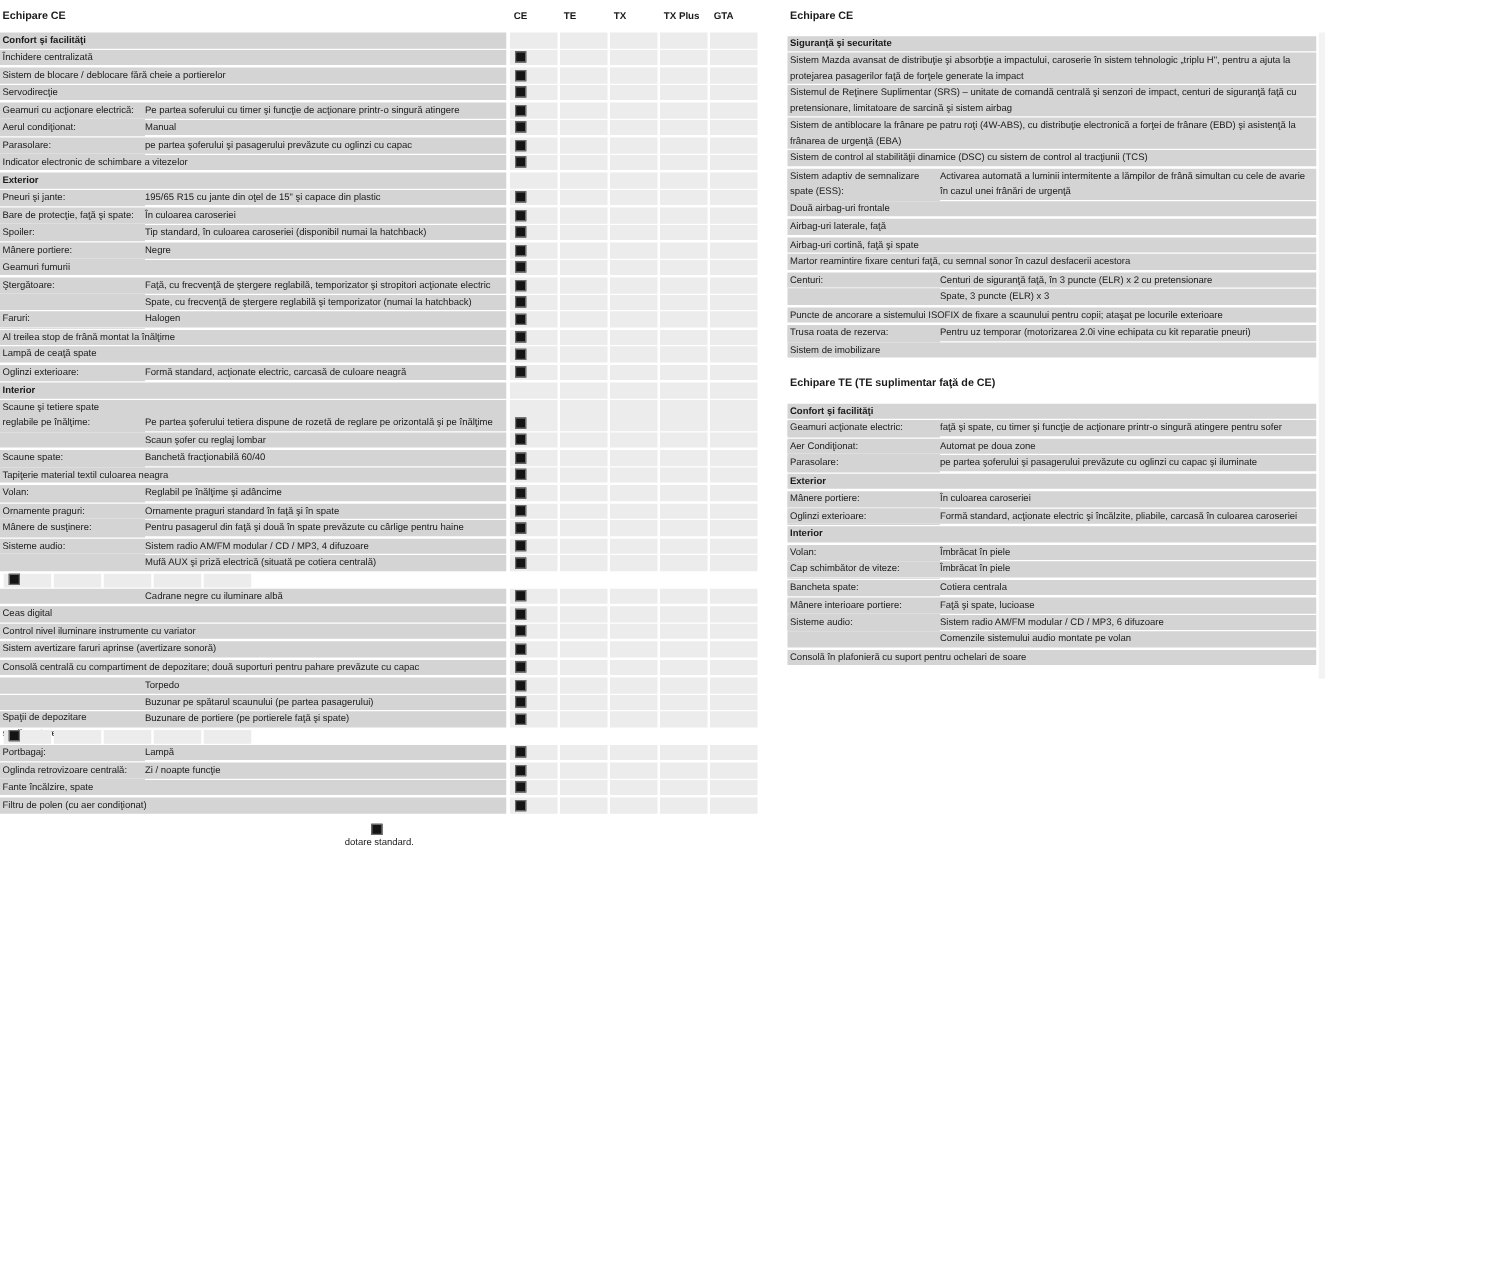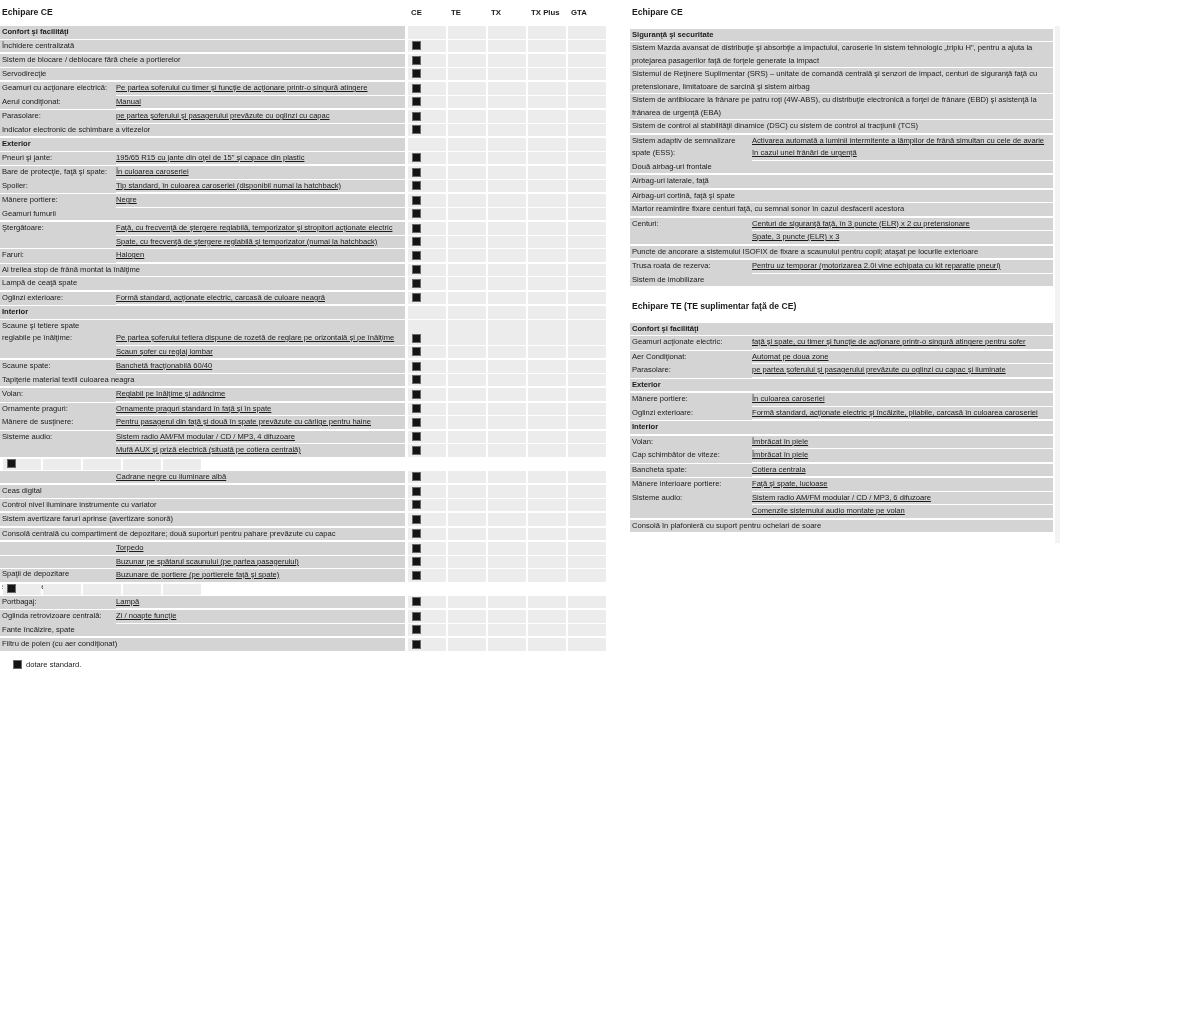--- a/index.html
+++ b/index.html
@@ -14,29 +14,29 @@
   .rt-title.first{margin-top:6px;}
   .rt-title.second{margin-top:14px;}
   .band{margin-bottom:2px;position:relative;}
   .row{display:flex;}
   .row + .row{margin-top:1px;}
   .txt{width:405px;display:flex;align-items:flex-end;background:#d4d4d4;box-sizing:border-box;}
   .right-area .txt{width:423px;align-items:center;}
   .row.top .txt{align-items:flex-end;}
   .lbl{width:116px;padding:0 6px 0 2px;box-sizing:border-box;box-shadow:0 1px 0 0 #d4d4d4;}
   .right-area .lbl{width:122px;}
-  .desc{flex:1;padding-right:2px;text-decoration:underline;}
+  .desc{flex:1;padding-right:2px;}
   .fullcell{flex:1;padding:0 4px 0 2px;}
   .row.hdr .fullcell{font-weight:bold;}
   .float-lbl{position:absolute;left:0;top:0;width:116px;padding-left:2px;box-sizing:border-box;margin-top:26px;}
   .cb{width:38px;margin-left:2px;background:#ececec;display:flex;align-items:flex-end;
       padding:0 0 2px 4px;box-sizing:border-box;}
   .cb.first{margin-left:3px;}
   .sq{width:7px;height:7px;background:#141414;border:1px solid #6a6a6a;}
-  .legend{margin-top:8px;display:flex;align-items:center;padding-left:13px;}
+  .legend{margin-top:8px;display:flex;align-items:center;padding-left:1px;flex-direction:column;}
   .legend .sq{margin-right:4px;}
   .right-strip{position:absolute;left:1055px;top:26px;width:5px;height:517px;background:#f3f3f3;}
 </style>
 </head>
 <body>
 
 <div class="page">
   <div class="lt-title">Echipare CE</div>
   <div class="col-headers" id="colHeaders">
       <span>CE</span>

